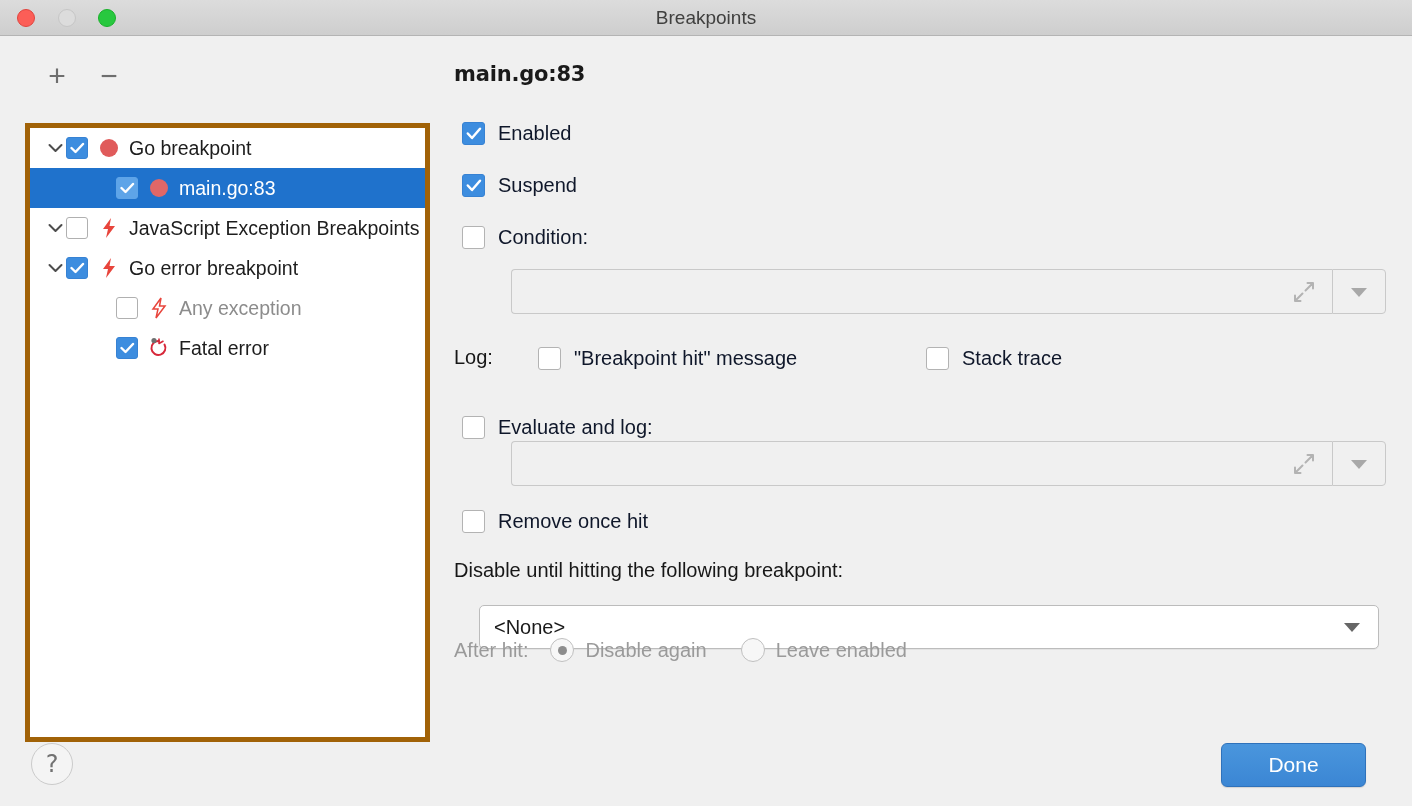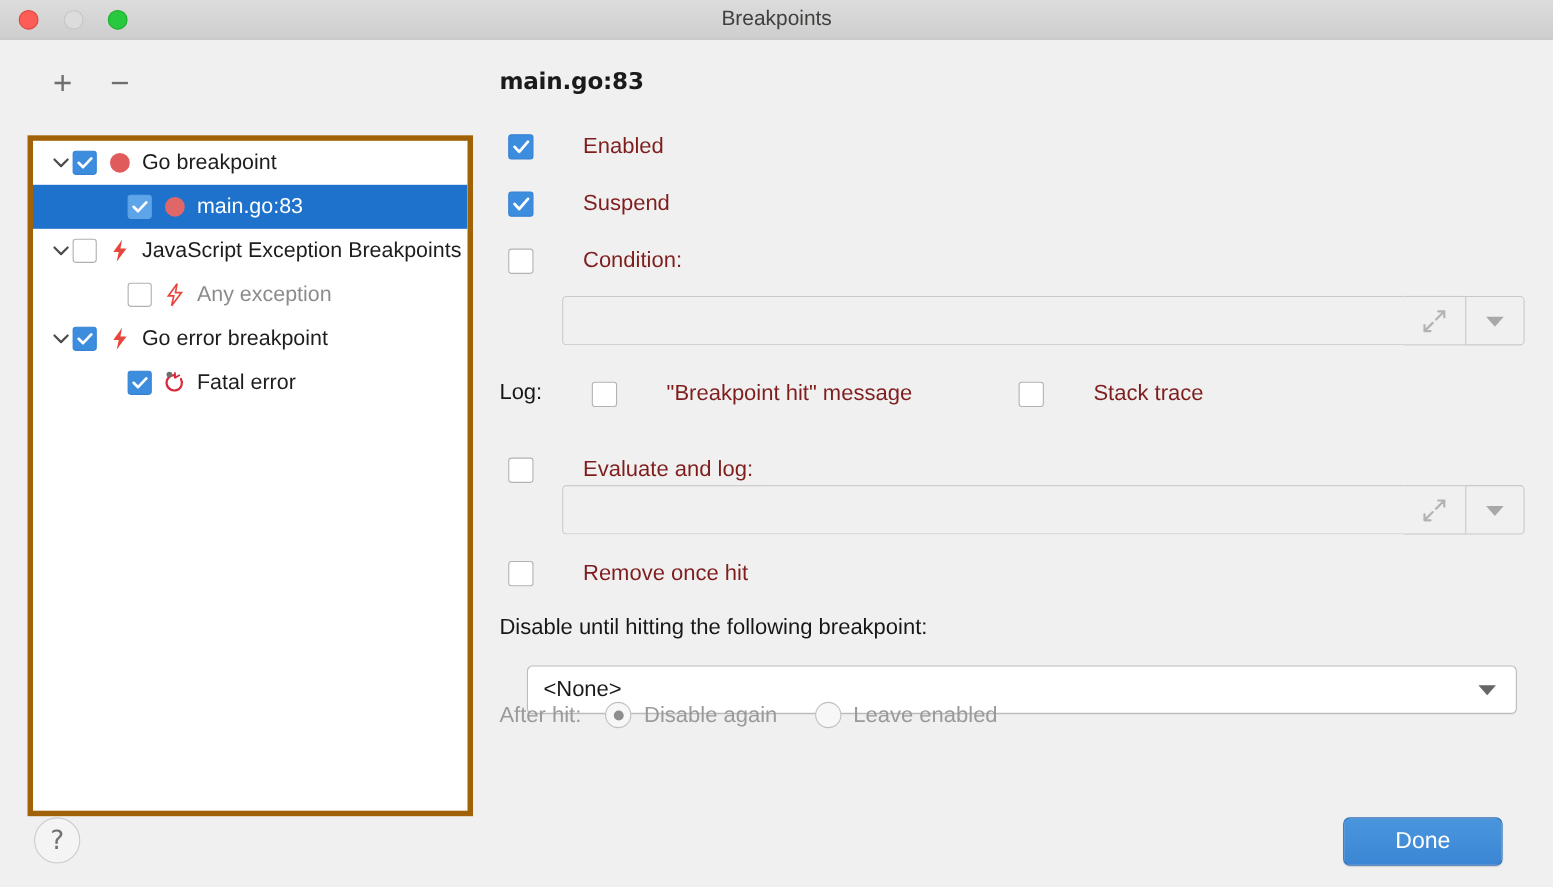--- a/index.html
+++ b/index.html
@@ -142,22 +142,21 @@
     color: #1a1a1a;
     font-family: "DejaVu Sans", sans-serif;
     letter-spacing: -0.2px;
   }
 
   .cb-line {
     position: absolute;
     display: flex;
     align-items: center;
     font-size: 20px;
-    color: #7f1d1d;
-    gap: 32px;
+    color: #0f172a;
   }
   .cb-box {
     width: 23px; height: 23px; min-width: 23px;
     border-radius: 3px;
     border: 1px solid #b3b3b3;
     background: #ffffff;
     margin-right: 13px;
     display: flex; align-items: center; justify-content: center;
   }
   .cb-box.checked {
@@ -339,50 +338,50 @@
         
       </span>
       <span class="row-icon">
         <svg width="18" height="22" viewBox="0 0 18 22">
             <path d="M11 1 L3 12 L8 12 L6 21 L15 9 L9.5 9 Z" fill="#e8453c"></path>
           </svg>
       </span>
       <span>JavaScript Exception Breakpoints</span>
     </div>
 
-    <div class="tree-row dimmed">
-      <span class="twisty empty"></span>
-      <span class="cbx indent-1">
-        
-      </span>
-      <span class="row-icon">
-        <svg width="18" height="22" viewBox="0 0 18 22">
-            <path d="M11 1 L3 12 L8 12 L6 21 L15 9 L9.5 9 Z" fill="none" stroke="#e8453c" stroke-width="1.5"></path>
-          </svg>
-      </span>
-      <span>Any exception</span>
-    </div>
-
     <div class="tree-row">
       <span class="twisty">
         <svg width="15" height="10" viewBox="0 0 15 10">
             <path d="M1.5 2 L7.5 8 L13.5 2" stroke="#4d4d4d" stroke-width="2" fill="none" stroke-linecap="round" stroke-linejoin="round"></path>
           </svg>
       </span>
       <span class="cbx checked">
         <svg class="tick" width="15" height="12" viewBox="0 0 15 12">
             <path d="M1.5 6 L5.5 10 L13 2" stroke="#ffffff" stroke-width="2.4" fill="none" stroke-linecap="round" stroke-linejoin="round"></path>
           </svg>
       </span>
       <span class="row-icon">
         <svg width="18" height="22" viewBox="0 0 18 22">
             <path d="M11 1 L3 12 L8 12 L6 21 L15 9 L9.5 9 Z" fill="#e8453c"></path>
           </svg>
       </span>
       <span>Go error breakpoint</span>
+    </div>
+
+    <div class="tree-row dimmed">
+      <span class="twisty empty"></span>
+      <span class="cbx indent-1">
+        
+      </span>
+      <span class="row-icon">
+        <svg width="18" height="22" viewBox="0 0 18 22">
+            <path d="M11 1 L3 12 L8 12 L6 21 L15 9 L9.5 9 Z" fill="none" stroke="#e8453c" stroke-width="1.5"></path>
+          </svg>
+      </span>
+      <span>Any exception</span>
     </div>
 
     <div class="tree-row">
       <span class="twisty empty"></span>
       <span class="cbx checked indent-1">
         <svg class="tick" width="15" height="12" viewBox="0 0 15 12">
             <path d="M1.5 6 L5.5 10 L13 2" stroke="#ffffff" stroke-width="2.4" fill="none" stroke-linecap="round" stroke-linejoin="round"></path>
           </svg>
       </span>
       <span class="row-icon">

